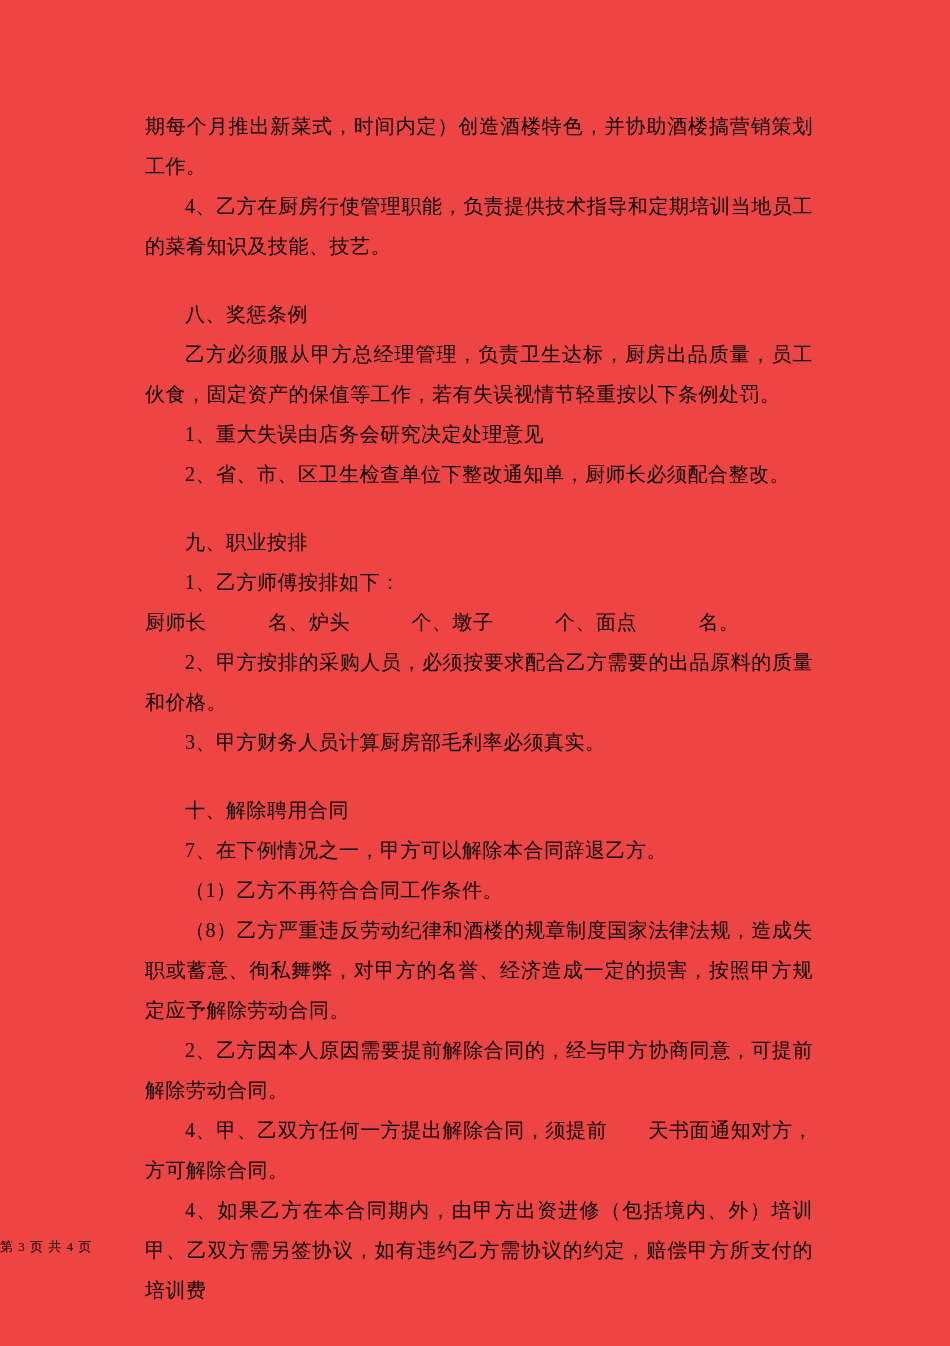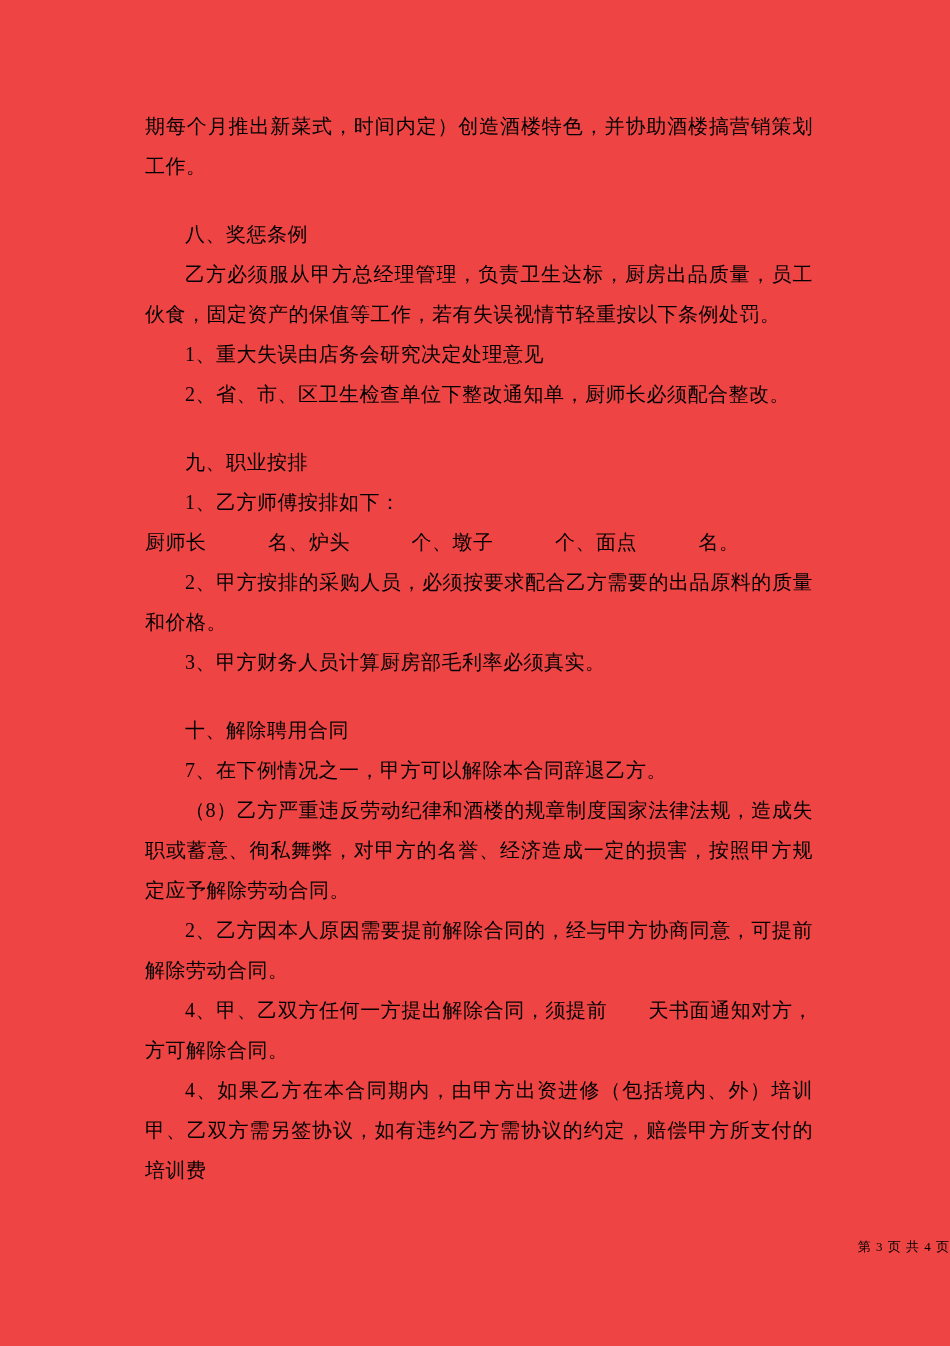--- a/index.html
+++ b/index.html
@@ -39,42 +39,44 @@
     font-size: 20px;
     line-height: 40px;
     font-weight: normal;
     text-indent: 2em;
   }
   .footer {
     position: absolute;
     left: 0;
     right: 0;
     top: 1238px;
-    text-align: right;
+    text-align: left;
     font-size: 13px;
     letter-spacing: 1px;
     color: #000000;
   }
 </style>
 </head>
 <body>
 
 <div class="page">
   <div class="doc-body">
       <p>期每个月推出新菜式，时间内定）创造酒楼特色，并协助酒楼搞营销策划工作。</p>
+      <p class="indent">4、乙方在厨房行使管理职能，负责提供技术指导和定期培训当地员工的菜肴知识及技能、技艺。</p>
       <h2>八、奖惩条例</h2>
       <p class="indent">乙方必须服从甲方总经理管理，负责卫生达标，厨房出品质量，员工伙食，固定资产的保值等工作，若有失误视情节轻重按以下条例处罚。</p>
       <p class="indent">1、重大失误由店务会研究决定处理意见</p>
       <p class="indent">2、省、市、区卫生检查单位下整改通知单，厨师长必须配合整改。</p>
       <h2>九、职业按排</h2>
       <p class="indent">1、乙方师傅按排如下：</p>
       <p>厨师长　　　名、炉头　　　个、墩子　　　个、面点　　　名。</p>
       <p class="indent">2、甲方按排的采购人员，必须按要求配合乙方需要的出品原料的质量和价格。</p>
       <p class="indent">3、甲方财务人员计算厨房部毛利率必须真实。</p>
       <h2>十、解除聘用合同</h2>
       <p class="indent">7、在下例情况之一，甲方可以解除本合同辞退乙方。</p>
+      <p class="indent">（1）乙方不再符合合同工作条件。</p>
       <p class="indent">（8）乙方严重违反劳动纪律和酒楼的规章制度国家法律法规，造成失职或蓄意、徇私舞弊，对甲方的名誉、经济造成一定的损害，按照甲方规定应予解除劳动合同。</p>
       <p class="indent">2、乙方因本人原因需要提前解除合同的，经与甲方协商同意，可提前解除劳动合同。</p>
       <p class="indent">4、甲、乙双方任何一方提出解除合同，须提前　　天书面通知对方，方可解除合同。</p>
       <p class="indent">4、如果乙方在本合同期内，由甲方出资进修（包括境内、外）培训甲、乙双方需另签协议，如有违约乙方需协议的约定，赔偿甲方所支付的培训费</p>
     </div>
   <div class="footer">第 3 页 共 4 页</div>
 </div>
 
 </body></html>

